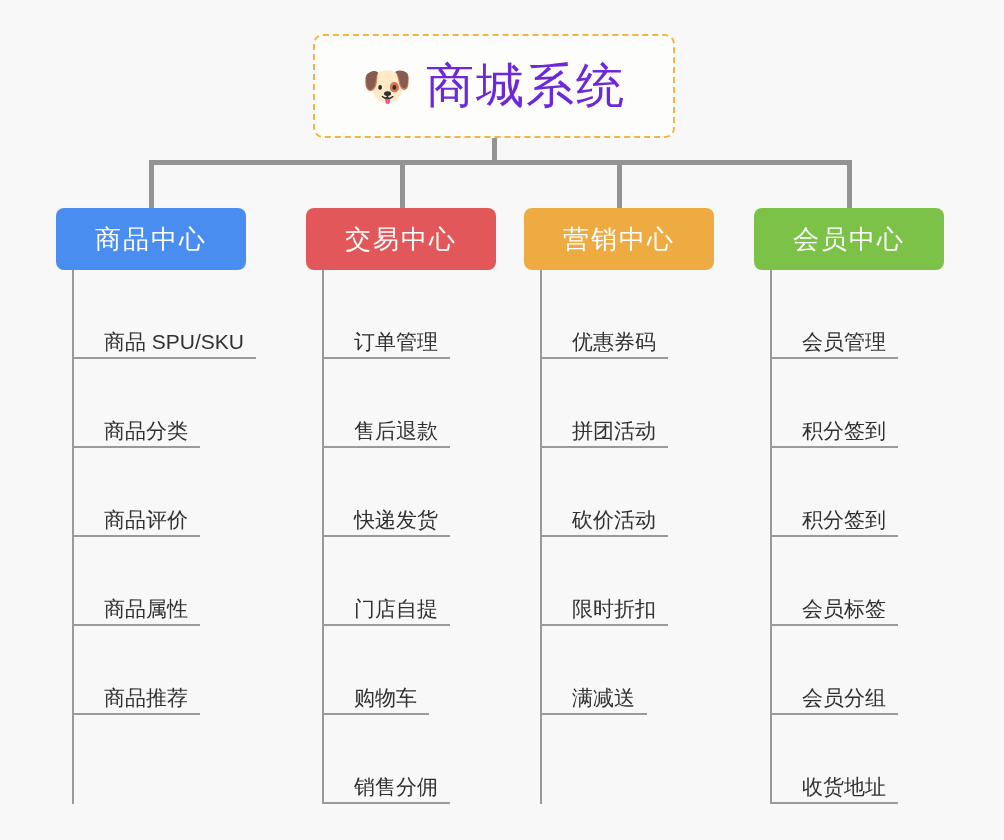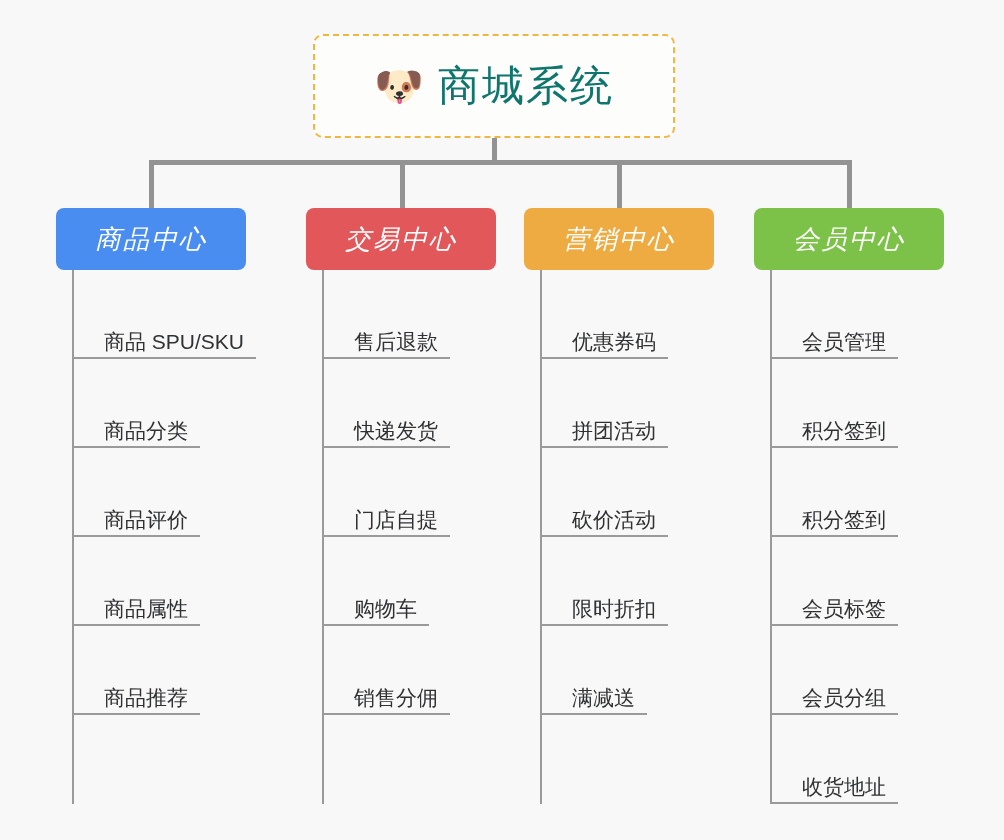--- a/index.html
+++ b/index.html
@@ -37,22 +37,22 @@
     align-items: center;
     justify-content: center;
     gap: 14px;
   }
   .root-emoji {
     font-size: 40px;
     line-height: 1;
     display: block;
   }
   .root-title {
-    font-size: 42px;
-    color: #0f766e;
+    font-size: 48px;
+    color: #6d28d9;
     letter-spacing: 2px;
     line-height: 1;
     white-space: nowrap;
   }
 
   
   .conn {
     position: absolute;
     background: #939393;
   }
@@ -94,21 +94,20 @@
     height: 62px;
     box-sizing: border-box;
     border-radius: 8px;
     display: flex;
     align-items: center;
     justify-content: center;
     color: #ffffff;
     font-size: 26px;
     letter-spacing: 2px;
     white-space: nowrap;
-    font-style: italic;
   }
 
   
   .leaf-stack {
     position: relative;
     margin-left: 16px;
     padding-top: 0;
   }
   .leaf-stem {
     position: absolute;
@@ -182,20 +181,24 @@
           <span class="leaf-label">商品推荐</span>
           <div class="leaf-underline" style="width: 128px;"></div>
         </div>
       </div>
     </div>
     <div class="column col-1">
       <div class="cat-header" style="background: rgb(226, 87, 90); color: rgb(255, 255, 255);">交易中心</div>
       <div class="leaf-stack">
         <div class="leaf-stem" style="height: 534px;"></div>
         <div class="leaf-item">
+          <span class="leaf-label">订单管理</span>
+          <div class="leaf-underline" style="width: 128px;"></div>
+        </div>
+        <div class="leaf-item">
           <span class="leaf-label">售后退款</span>
           <div class="leaf-underline" style="width: 128px;"></div>
         </div>
         <div class="leaf-item">
           <span class="leaf-label">快递发货</span>
           <div class="leaf-underline" style="width: 128px;"></div>
         </div>
         <div class="leaf-item">
           <span class="leaf-label">门店自提</span>
           <div class="leaf-underline" style="width: 128px;"></div>

